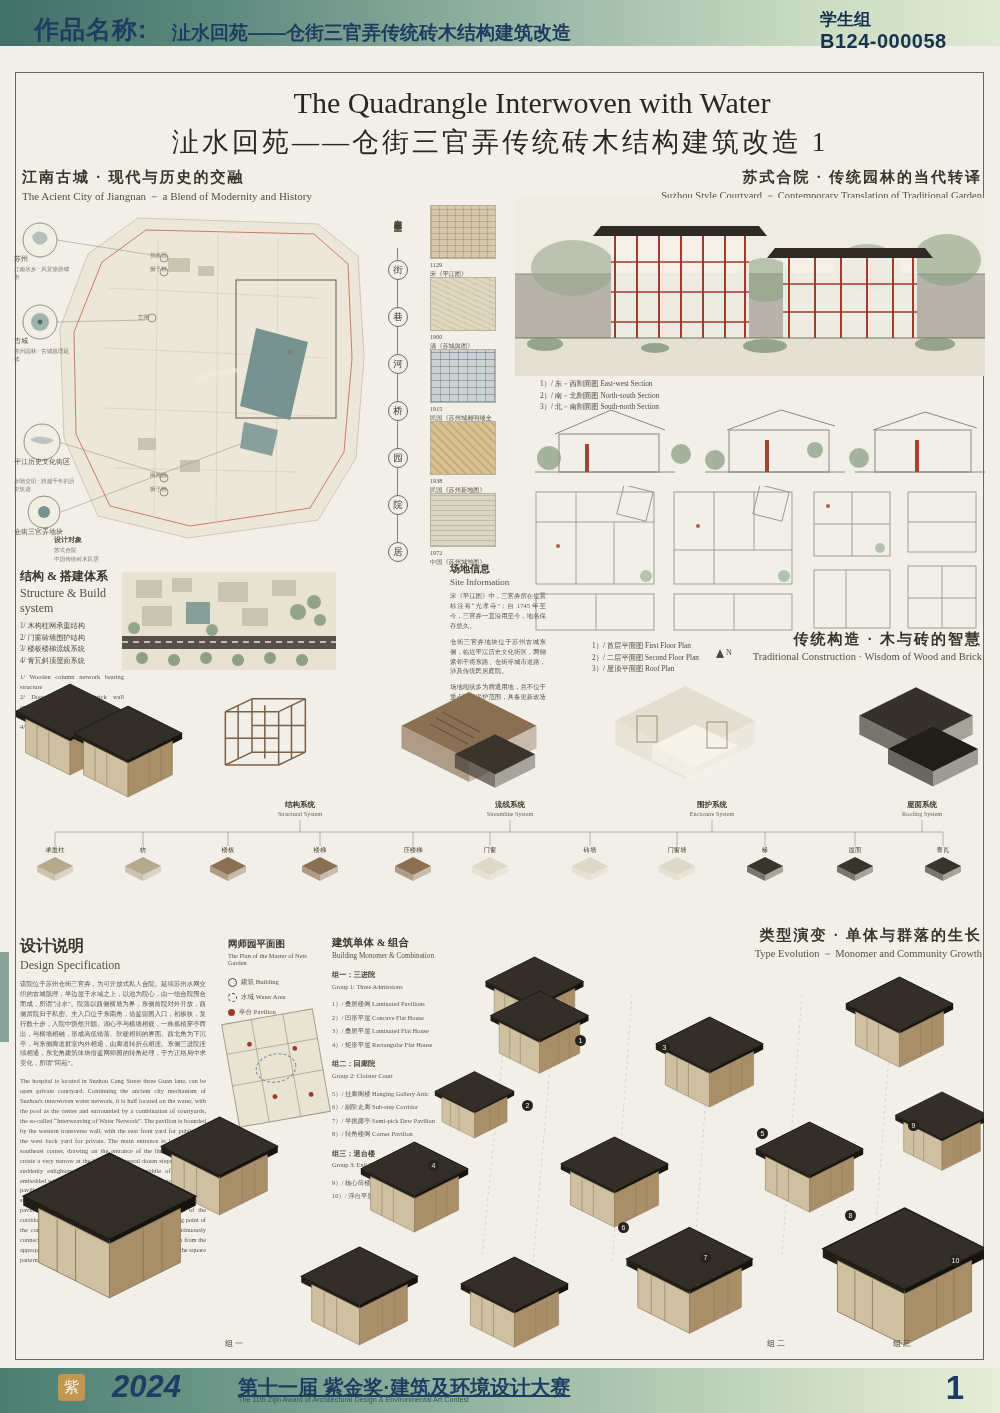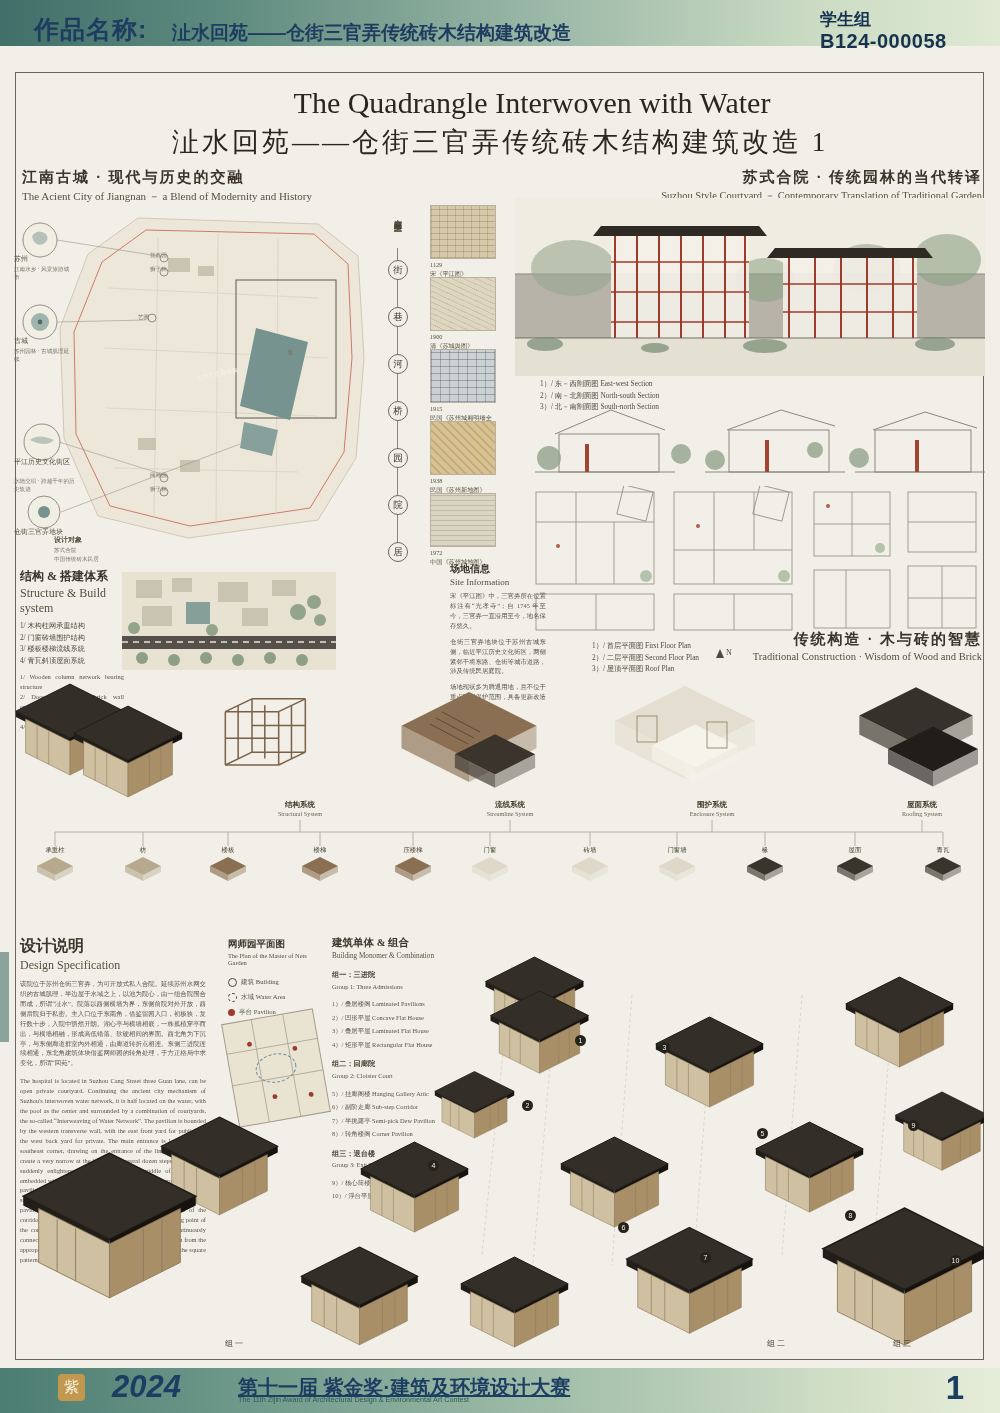--- a/index.html
+++ b/index.html
@@ -622,20 +622,24 @@
     <div class="tiny" style="line-height:2.1;">5）/ 挂廊阁楼 Hanging Gallery Attic</div>
     <div class="tiny" style="line-height:2.1;">6）/ 副阶走廊 Sub-step Corridor</div>
     <div class="tiny" style="line-height:2.1;">7）/ 半挑露亭 Semi-pick Dew Pavilion</div>
     <div class="tiny" style="line-height:2.1;margin-bottom:8px;">8）/ 转角楼阁 Corner Pavilion</div>
     <div class="list8" style="font-weight:bold;">组三：退台楼</div>
     <div class="tiny" style="margin-bottom:6px;">Group 3: Exit Tower</div>
     <div class="tiny" style="line-height:2.1;">9）/ 核心筒楼 Core Tower</div>
     <div class="tiny" style="line-height:2.1;">10）/ 浮台平屋 Floating Terrace Flat House</div>
   </div>
 
+  <div class="abs" style="left:600px;top:926px;width:382px;text-align:right;">
+    <div class="h-zh" style="font-size:15px;letter-spacing:2px;">类型演变 · 单体与群落的生长</div>
+    <div class="h-en" style="font-size:10.5px;margin-top:2px;">Type Evolution － Monomer and Community Growth</div>
+  </div>
 
   <svg class="abs" style="left:12px;top:955px;" width="972" height="400" viewBox="0 0 972 400">
     <g stroke="#c6c2b6" stroke-width="0.8" stroke-dasharray="3 3" opacity="0.7">
       <line x1="500" y1="10" x2="470" y2="300"></line>
         <line x1="545" y1="30" x2="520" y2="320"></line>
       <line x1="620" y1="40" x2="600" y2="310"></line>
         <line x1="700" y1="60" x2="680" y2="330"></line>
       <line x1="790" y1="40" x2="770" y2="300"></line>
         <line x1="880" y1="60" x2="860" y2="320"></line>
     </g>

